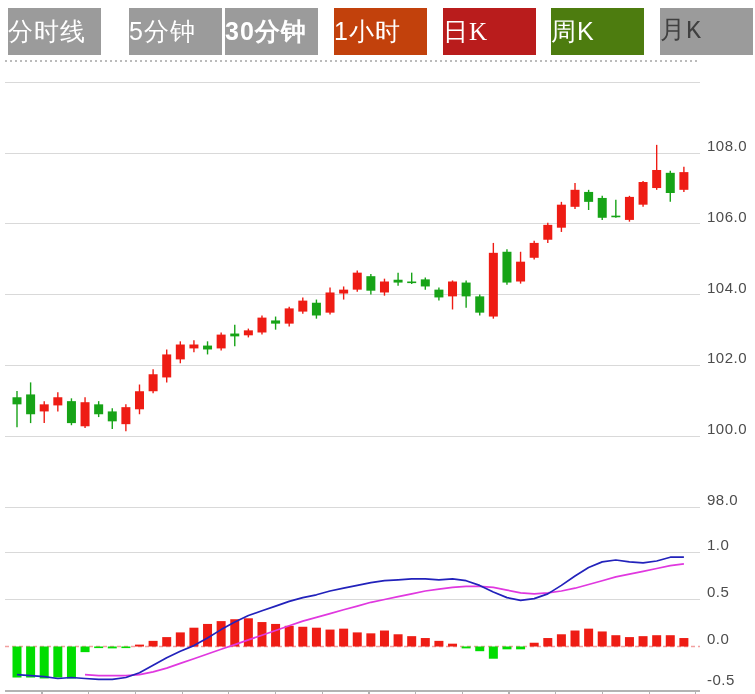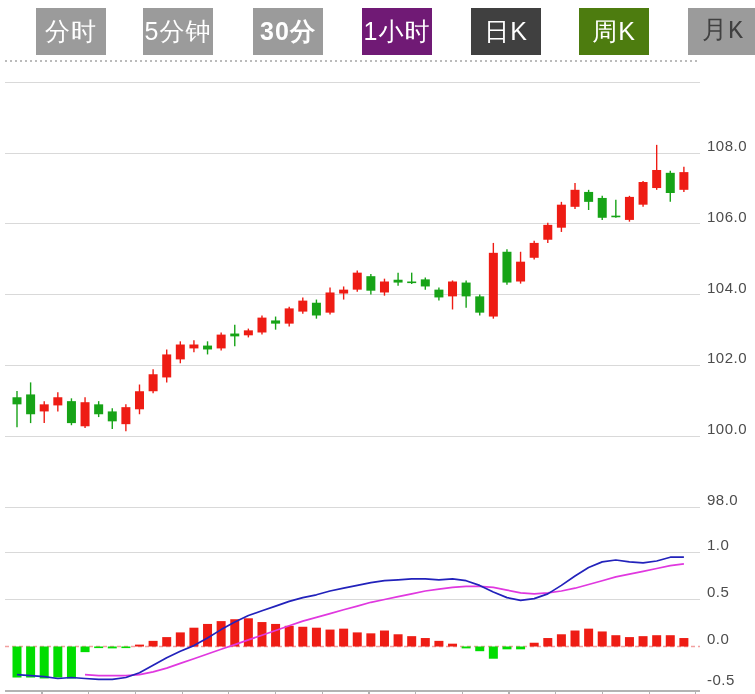--- a/index.html
+++ b/index.html
@@ -1,33 +1,33 @@
 <!DOCTYPE html>
 <html><head>
 <meta charset="utf-8">
 <style>
   html,body{margin:0;padding:0;background:#fff;}
   .app{position:relative;width:755px;height:694px;background:#fff;overflow:hidden;
        font-family:"Liberation Sans","DejaVu Sans",sans-serif;}
   .tabbar{position:absolute;left:0;top:0;width:755px;height:60px;}
-  .tab{position:absolute;top:8px;width:70px;height:47px;line-height:47px;text-align:center;
-       font-size:25px;color:#fff;cursor:pointer;user-select:none;letter-spacing:1px;margin-left:28px;}
+  .tab{position:absolute;top:8px;width:93px;height:47px;line-height:47px;
+       font-size:25px;color:#fff;cursor:pointer;user-select:none;letter-spacing:1px;}
   #chart{position:absolute;left:0;top:0;}
   #chart text{font-family:"Liberation Sans","DejaVu Sans",sans-serif;}
 </style>
 </head>
 <body>
 
 <div class="app">
   <div class="tabbar" id="tabbar">
       <div class="tab" style="left: 8px; background: rgb(155, 155, 155); color: rgb(255, 255, 255);">分时线</div>
-      <div class="tab" style="left: 115px; background: rgb(155, 155, 155); color: rgb(255, 255, 255);">5分钟</div>
+      <div class="tab" style="left: 129px; background: rgb(155, 155, 155); color: rgb(255, 255, 255);">5分钟</div>
       <div class="tab" style="left: 225px; background: rgb(155, 155, 155); color: rgb(255, 255, 255); font-weight: bold;">30分钟</div>
-      <div class="tab" style="left: 334px; background: #701a75; color: rgb(255, 255, 255);">1小时</div>
-      <div class="tab" style="left: 443px; background: #404040; color: rgb(255, 255, 255);">日K</div>
+      <div class="tab" style="left: 334px; background: #c2410c; color: rgb(255, 255, 255);">1小时</div>
+      <div class="tab" style="left: 443px; background: #b91c1c; color: rgb(255, 255, 255); font-family: Liberation Serif, serif;">日K</div>
       <div class="tab" style="left: 551px; background: #4d7c0f; color: rgb(255, 255, 255);">周K</div>
       <div class="tab" style="left: 660px; background: rgb(155, 155, 155); color: #404040; font-family: Liberation Mono, monospace;">月K</div>
     </div>
   <svg id="chart" width="755" height="694">
       <line x1="5" y1="61" x2="700" y2="61" stroke="#bbbbbb" stroke-width="1.4" stroke-dasharray="2 3" shape-rendering="crispEdges"></line>
       <g>
         <line x1="5" y1="82.2" x2="700" y2="82.2" stroke="#d9d9d9" stroke-width="1" shape-rendering="crispEdges"></line>
         <line x1="5" y1="153" x2="700" y2="153" stroke="#d9d9d9" stroke-width="1" shape-rendering="crispEdges"></line>
         <text x="707" y="151" font-size="15" fill="#4c4c4c" letter-spacing="0.5">108.0</text>
         <line x1="5" y1="223.8" x2="700" y2="223.8" stroke="#d9d9d9" stroke-width="1" shape-rendering="crispEdges"></line>

